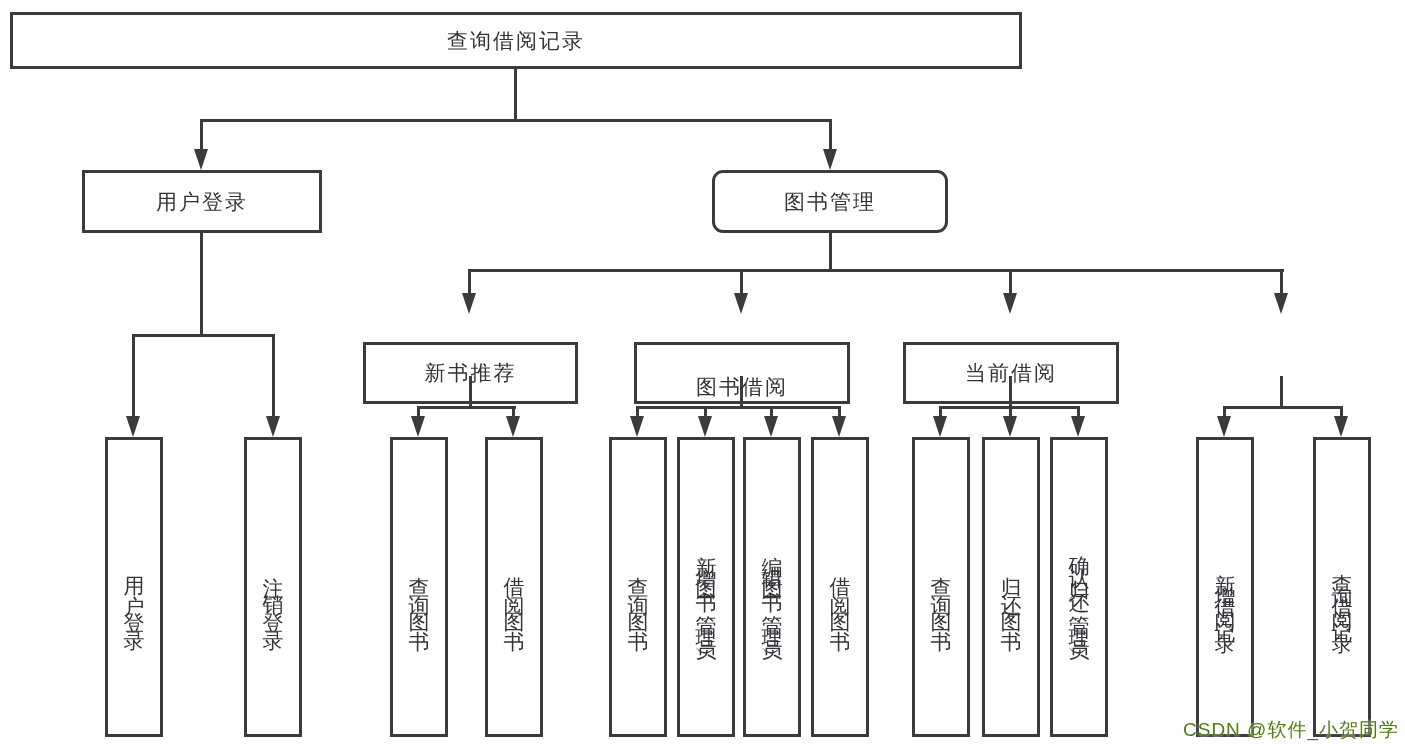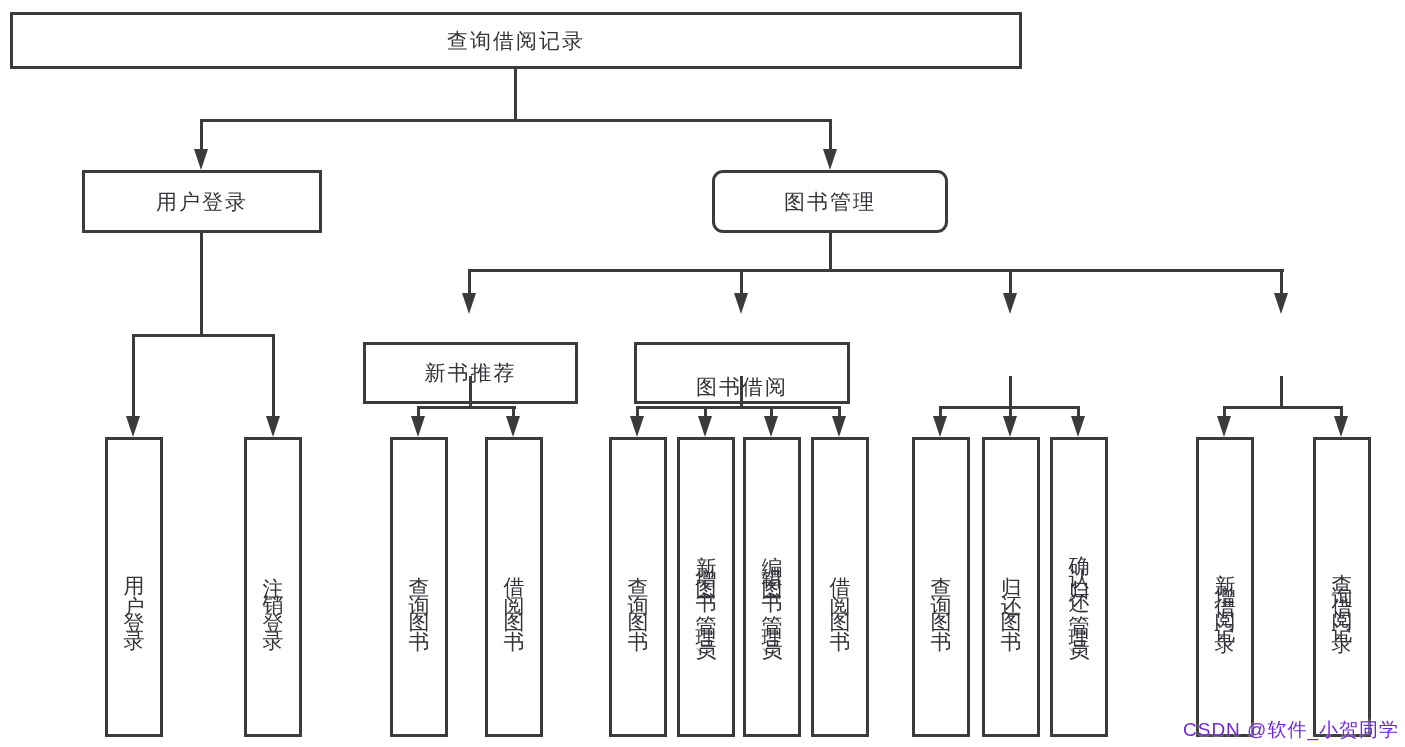--- a/index.html
+++ b/index.html
@@ -24,21 +24,21 @@
   .ls-8 .vtext { letter-spacing:12px; margin-bottom:-12px; }
   .vline { position:absolute; width:3px; background:#3b3b3b; }
   .hline { position:absolute; height:3px; background:#3b3b3b; }
   .arrow {
     position:absolute; width:0; height:0;
     border-left:7px solid transparent; border-right:7px solid transparent;
     border-top:21px solid #3b3b3b;
   }
   .watermark {
     position:absolute; left:1183px; top:717px;
-    font-size:19px; letter-spacing:1px; color:#6d28d9;
+    font-size:19px; letter-spacing:1px; color:#4d7c0f;
     text-shadow:0 0 3px #ffffff; z-index:5;
   }
 </style>
 </head>
 <body>
 
 <div class="canvas">
 
   <div class="node" style="left:10px; top:12px; width:1012px; height:57px;">
     <span>查询借阅记录</span>
@@ -49,20 +49,23 @@
   </div>
   <div class="node l2" style="left:712px; width:236px;border-radius:11px;">
     <span>图书管理</span>
   </div>
 
   <div class="node l3" style="left:363px; width:215px;">
     <span>新书推荐</span>
   </div>
   <div class="node l3" style="left:634px; width:216px;align-items:flex-end;">
     <span>图书借阅</span>
+  </div>
+  <div class="node l3" style="left:903px; width:216px;">
+    <span>当前借阅</span>
   </div>
 
   <div class="node vnode ls-4" style="left:105px;">
     <span class="vtext">用户登录</span>
   </div>
   <div class="node vnode ls-4" style="left:244px;">
     <span class="vtext">注销登录</span>
   </div>
 
   <div class="node vnode ls-4" style="left:390px;">

